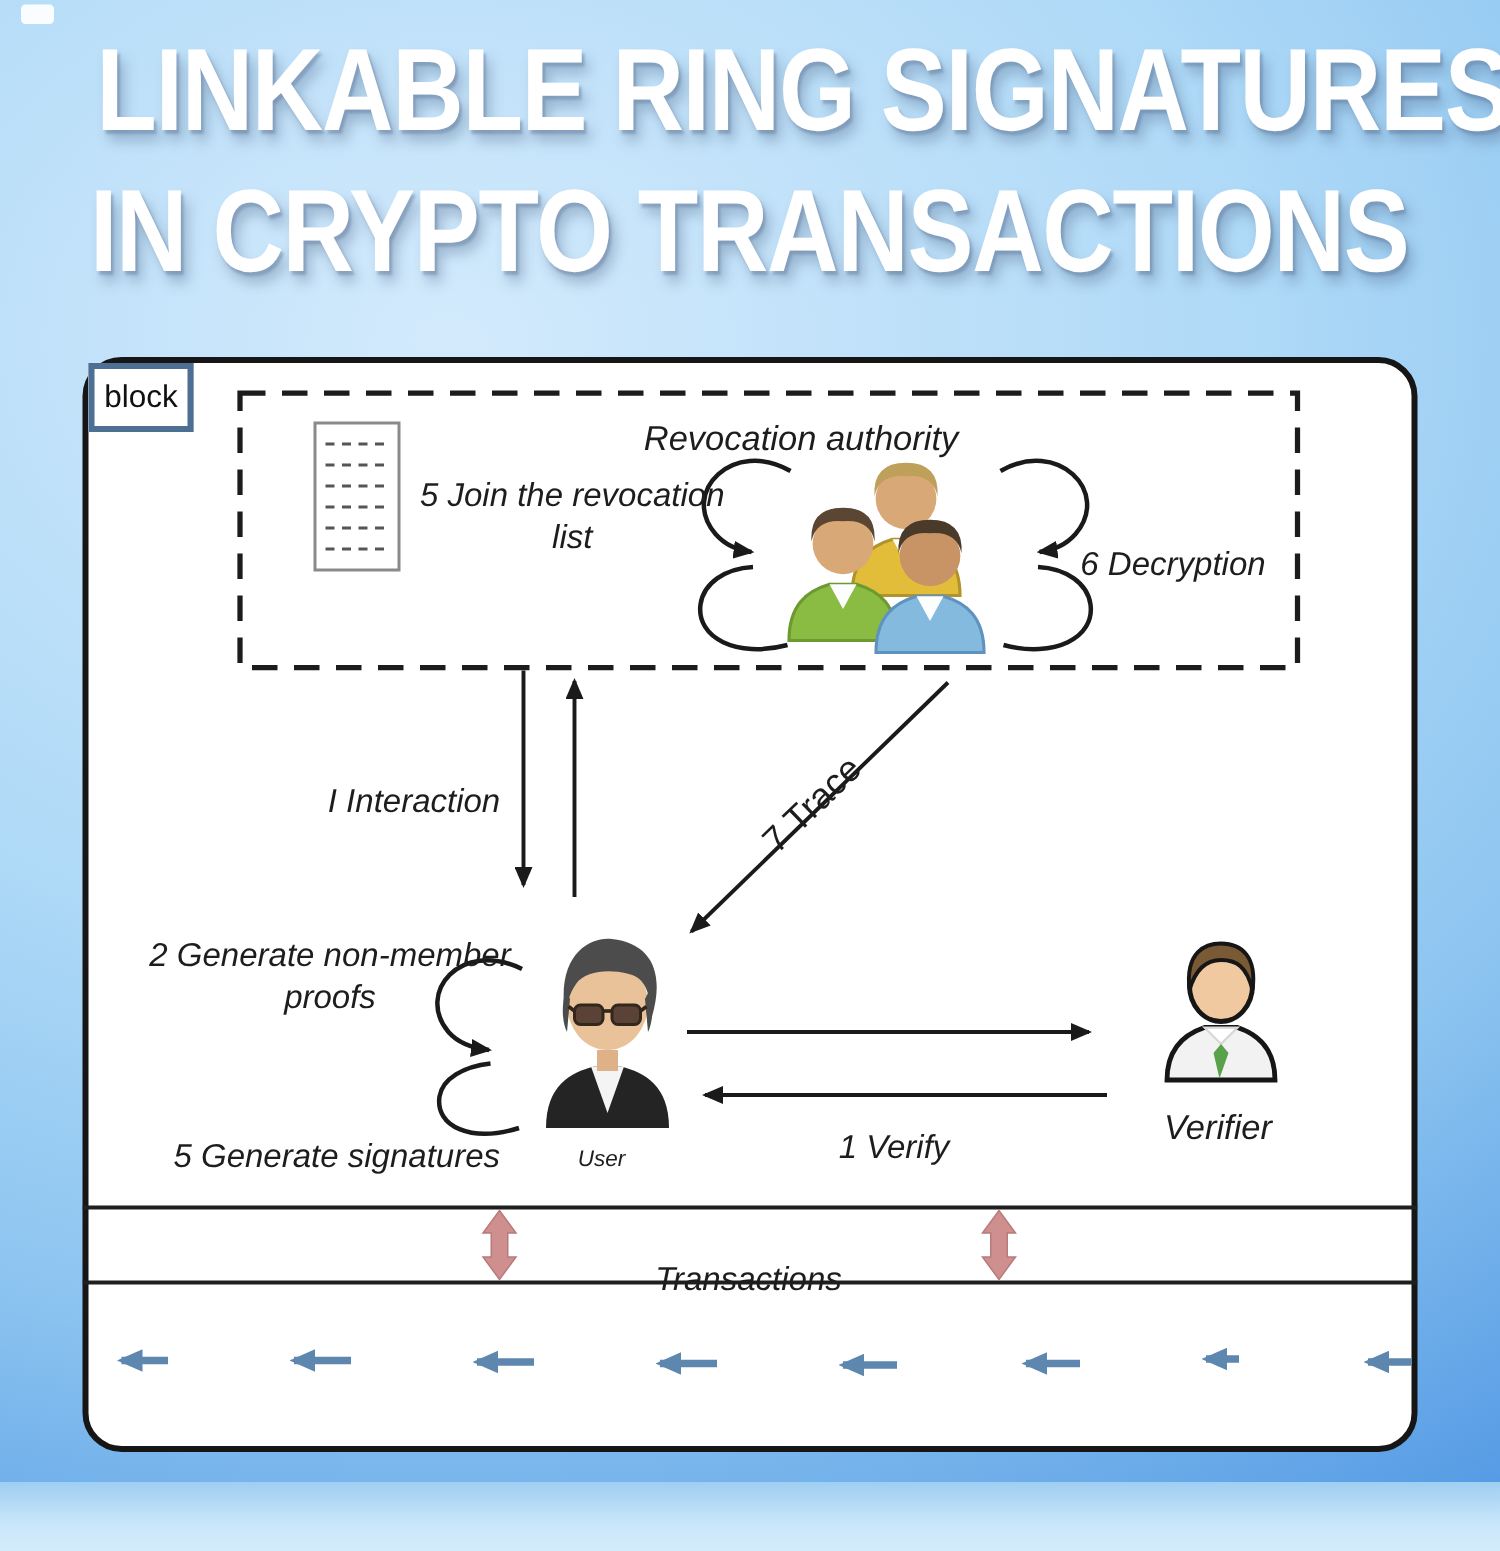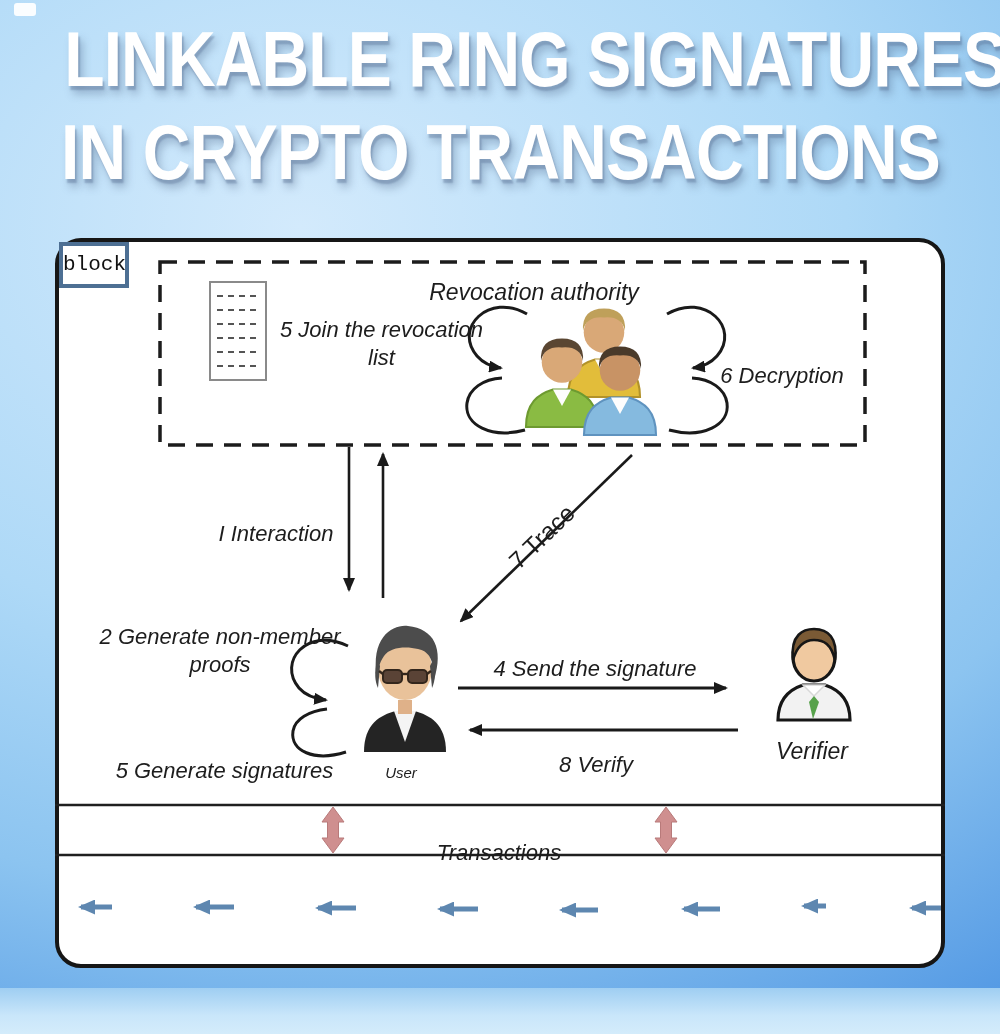--- a/index.html
+++ b/index.html
@@ -5,38 +5,38 @@
   html,body{margin:0;padding:0;}
   .stage{
     position:relative;width:1000px;height:1034px;overflow:hidden;
     font-family:"Liberation Sans","DejaVu Sans",sans-serif;color:#1d1d1d;
     background:radial-gradient(ellipse 130% 95% at 30% 22%, #d3eafc 0%, #aed9f7 42%, #8cc4f0 68%, #4a92e2 100%);
   }
   .bottom-strip{position:absolute;left:0;right:0;top:988px;height:46px;
     background:linear-gradient(to bottom,#9fcef2,#c9e6fa 60%,#d4ecfb);}
   .corner-mark{position:absolute;left:14px;top:3px;width:22px;height:13px;background:#fdfeff;border-radius:3px;opacity:.95;}
   
-  .title{position:absolute;left:0;top:22px;width:1000px;text-align:right;line-height:72px;}
+  .title{position:absolute;left:0;top:22px;width:1000px;text-align:left;line-height:72px;}
   .title .tline{
     display:inline-block;white-space:nowrap;
     font-size:75px;font-weight:bold;color:#ffffff;letter-spacing:-1px;
     transform:scale(.88,1.04);transform-origin:center top;
     text-shadow:2px 3px 2px rgba(92,116,150,.45), 5px 7px 9px rgba(78,102,138,.38);
   }
   
   .panel{position:absolute;left:55px;top:238px;width:890px;height:730px;
     box-sizing:border-box;background:#fff;border:4px solid #161616;border-radius:26px;}
   .abs{position:absolute;}
   .lbl{position:absolute;text-align:center;font-size:22px;line-height:28px;color:#1d1d1d;font-style:italic;}
   .big-svg{position:absolute;left:-4px;top:-4px;width:890px;height:730px;pointer-events:none;}
   .trace-label{position:absolute;left:483px;top:295px;width:130px;margin-left:-65px;margin-top:-14px;
     text-align:center;font-size:24px;transform:rotate(-44deg);}
   
   .block{position:absolute;box-sizing:border-box;width:70px;height:46px;background:#fff;
-    border:4px solid #4d6f93;text-align:center;font-size:21px;line-height:38px;color:#111;font-family:Liberation Mono, monospace;}
+    border:4px solid #4d6f93;text-align:center;font-size:21px;line-height:38px;color:#111;}
   .block:nth-of-type(1){left:57px;top:642px;}
   .block:nth-of-type(2){left:179px;top:642px;}
   .block:nth-of-type(3){left:301px;top:645px;}
   .block:nth-of-type(4){left:423px;top:646px;}
   .block:nth-of-type(5){left:543px;top:648px;}
   .block:nth-of-type(6){left:665px;top:645px;}
   .block:nth-of-type(7){left:771px;top:638px;width:72px;}
 </style>
 </head>
 <body>
@@ -174,22 +174,21 @@
       <path d="M23,38 C20,12 34,7 44,7 C58,7 68,16 65,38 C61,22 54,18 44,18 C34,18 27,24 23,38 Z" fill="#7a5a35" stroke="#161616" stroke-width="2.6"></path>
     </svg>
 
     <div class="lbl" style="left:325px;top:36px;width:300px;font-size:23px">Revocation authority</div>
     <div class="lbl" style="left:205px;top:74px;width:235px">5 Join the revocation list</div>
     <div class="lbl" style="left:638px;top:120px;width:170px">6 Decryption</div>
     <div class="lbl" style="left:137px;top:278px;width:160px">I Interaction</div>
     <div class="trace-label">7 Trace</div>
     <div class="lbl" style="left:31px;top:381px;width:260px">2 Generate non-member proofs</div>
     <div class="lbl" style="left:33px;top:515px;width:265px">5 Generate signatures</div>
-    <div class="lbl" style="left:396px;top:413px;width:280px">4 Send the signature</div>
-    <div class="lbl" style="left:457px;top:509px;width:160px">8 Verify</div>
+    <div class="lbl" style="left:457px;top:509px;width:160px">1 Verify</div>
     <div class="lbl" style="left:282px;top:517px;width:120px;font-size:15px">User</div>
     <div class="lbl" style="left:683px;top:495px;width:140px;font-size:23px">Verifier</div>
     <div class="lbl" style="left:340px;top:597px;width:200px">Transactions</div>
 
     <div class="block">block</div>
     <div class="block">block</div>
     <div class="block">block</div>
     <div class="block">block</div>
     <div class="block">block</div>
     <div class="block">block</div>

